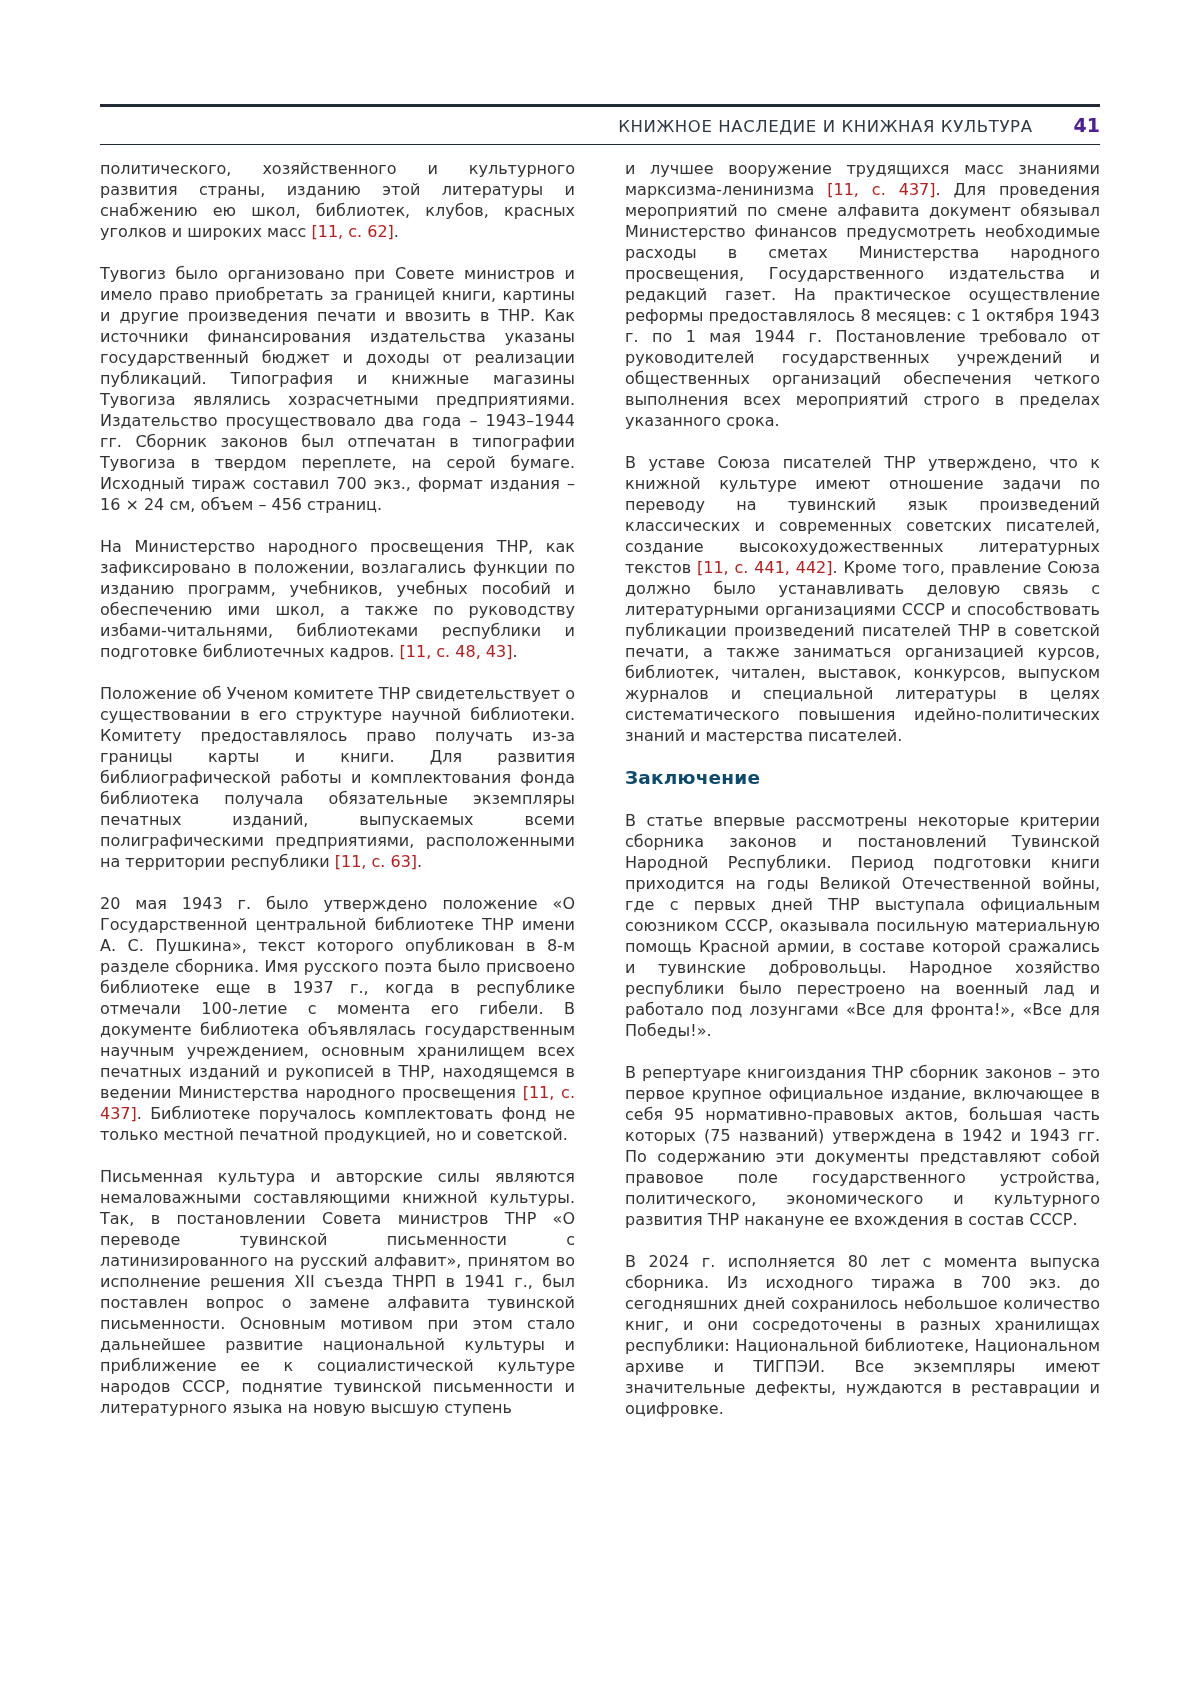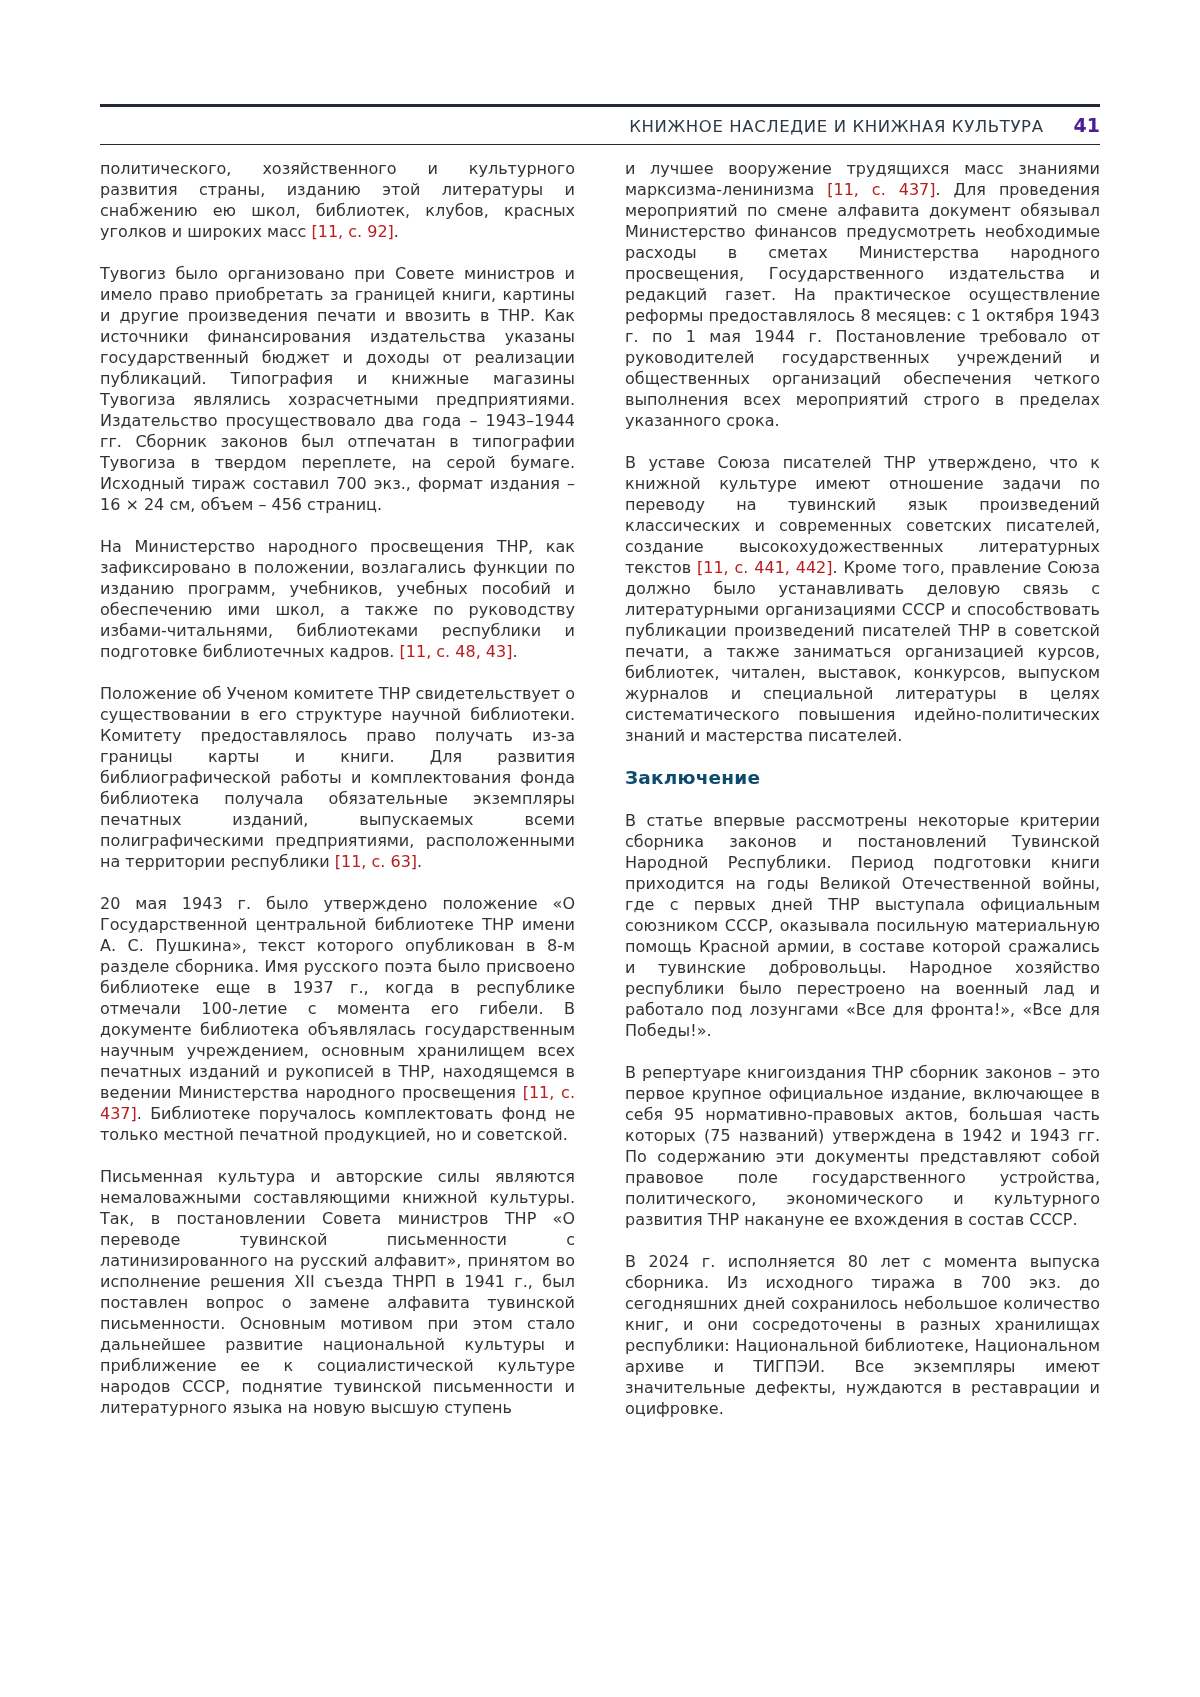--- a/index.html
+++ b/index.html
@@ -22,20 +22,21 @@
     top: 104px;
   }
   .rule { width: 100%; }
   .rule-thick { border-top: 3px solid #222b33; }
   .rule-thin  { border-top: 1.5px solid #222b33; }
   .header-row {
     display: flex;
     justify-content: flex-end;
     align-items: baseline;
     padding: 7px 0 8px 0;
+    gap: 11px;
   }
   .running-title {
     font-size: 16.5px;
     letter-spacing: 0.6px;
     color: #2d3a45;
   }
   .page-number {
     font-size: 19px;
     font-weight: bold;
     color: #4c1d95;
@@ -82,21 +83,21 @@
     <div class="rule rule-thick"></div>
     <div class="header-row">
       <span class="running-title">КНИЖНОЕ НАСЛЕДИЕ И КНИЖНАЯ КУЛЬТУРА</span>
       <span class="page-number">41</span>
     </div>
     <div class="rule rule-thin"></div>
   </header>
 
   <main class="content">
     <section class="column">
-        <p class="para"><span>политического, хозяйственного и культурного развития страны, изданию этой литературы и снабжению ею школ, библиотек, клубов, красных уголков и широких масс </span><span class="citation">[11, с. 92]</span><span>.</span></p>
+        <p class="para"><span>политического, хозяйственного и культурного развития страны, изданию этой литературы и снабжению ею школ, библиотек, клубов, красных уголков и широких масс </span><span class="citation">[11, с. 62]</span><span>.</span></p>
         <p class="para"><span>Тувогиз было организовано при Совете министров и имело право приобретать за границей книги, картины и другие произведения печати и ввозить в ТНР. Как источники финансирования издательства указаны государственный бюджет и доходы от реализации публикаций. Типография и книжные магазины Тувогиза являлись хозрасчетными предприятиями. Издательство просуществовало два года – 1943–1944 гг. Сборник законов был отпечатан в типографии Тувогиза в твердом переплете, на серой бумаге. Исходный тираж составил 700 экз., формат издания – 16 × 24 см, объем – 456 страниц.</span></p>
         <p class="para"><span>На Министерство народного просвещения ТНР, как зафиксировано в положении, возлагались функции по изданию программ, учебников, учебных пособий и обеспечению ими школ, а также по руководству избами-читальнями, библиотеками республики и подготовке библиотечных кадров. </span><span class="citation">[11, с. 48, 43]</span><span>.</span></p>
         <p class="para"><span>Положение об Ученом комитете ТНР свидетельствует о существовании в его структуре научной библиотеки. Комитету предоставлялось право получать из-за границы карты и книги. Для развития библиографической работы и комплектования фонда библиотека получала обязательные экземпляры печатных изданий, выпускаемых всеми полиграфическими предприятиями, расположенными на территории республики </span><span class="citation">[11, с. 63]</span><span>.</span></p>
         <p class="para"><span>20 мая 1943 г. было утверждено положение «О Государственной центральной библиотеке ТНР имени А. С. Пушкина», текст которого опубликован в 8-м разделе сборника. Имя русского поэта было присвоено библиотеке еще в 1937 г., когда в республике отмечали 100-летие с момента его гибели. В документе библиотека объявлялась государственным научным учреждением, основным хранилищем всех печатных изданий и рукописей в ТНР, находящемся в ведении Министерства народного просвещения </span><span class="citation">[11, с. 437]</span><span>. Библиотеке поручалось комплектовать фонд не только местной печатной продукцией, но и советской.</span></p>
         <p class="para"><span>Письменная культура и авторские силы являются немаловажными составляющими книжной культуры. Так, в постановлении Совета министров ТНР «О переводе тувинской письменности с латинизированного на русский алфавит», принятом во исполнение решения XII съезда ТНРП в 1941 г., был поставлен вопрос о замене алфавита тувинской письменности. Основным мотивом при этом стало дальнейшее развитие национальной культуры и приближение ее к социалистической культуре народов СССР, поднятие тувинской письменности и литературного языка на новую высшую ступень</span></p>
       </section>
     <section class="column">
         <p class="para"><span>и лучшее вооружение трудящихся масс знаниями марксизма-ленинизма </span><span class="citation">[11, с. 437]</span><span>. Для проведения мероприятий по смене алфавита документ обязывал Министерство финансов предусмотреть необходимые расходы в сметах Министерства народного просвещения, Государственного издательства и редакций газет. На практическое осуществление реформы предоставлялось 8 месяцев: с 1 октября 1943 г. по 1 мая 1944 г. Постановление требовало от руководителей государственных учреждений и общественных организаций обеспечения четкого выполнения всех мероприятий строго в пределах указанного срока.</span></p>
         <p class="para"><span>В уставе Союза писателей ТНР утверждено, что к книжной культуре имеют отношение задачи по переводу на тувинский язык произведений классических и современных советских писателей, создание высокохудожественных литературных текстов </span><span class="citation">[11, с. 441, 442]</span><span>. Кроме того, правление Союза должно было устанавливать деловую связь с литературными организациями СССР и способствовать публикации произведений писателей ТНР в советской печати, а также заниматься организацией курсов, библиотек, читален, выставок, конкурсов, выпуском журналов и специальной литературы в целях систематического повышения идейно-политических знаний и мастерства писателей.</span></p>
         <h2 class="section-heading">Заключение</h2>

